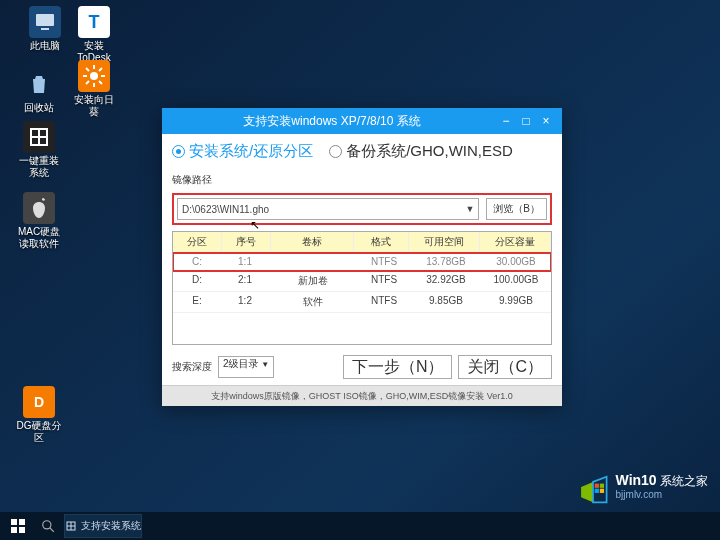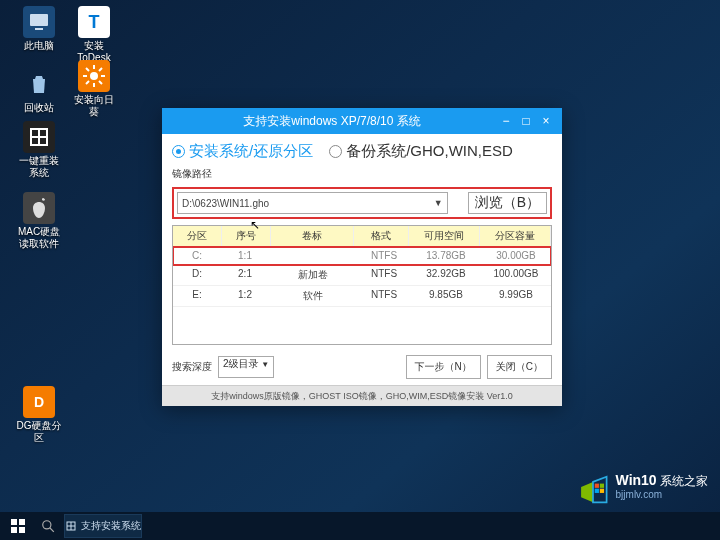--- a/index.html
+++ b/index.html
@@ -25,49 +25,49 @@
 .win{position:absolute;left:162px;top:108px;width:400px;height:298px;background:#fff;box-shadow:0 4px 20px rgba(0,0,0,.4);display:flex;flex-direction:column;font-size:11px;color:#333}
 .titlebar{height:26px;background:#1a9bf0;color:#fff;display:flex;align-items:center;padding:0 6px}
 .titlebar .ttl{flex:1;text-align:center;font-size:12px}
 .titlebar .wbtn{width:20px;text-align:center;cursor:pointer;font-size:12px}
 .body{flex:1;padding:8px 10px 6px;display:flex;flex-direction:column;gap:6px}
 .radios{display:flex;gap:16px;align-items:center;font-size:15px}
 .radio{display:flex;align-items:center;gap:4px;cursor:pointer}
 .radio .cir{width:11px;height:11px;border:1px solid #1a9bf0;border-radius:50%;display:flex;align-items:center;justify-content:center}
 .radio.sel .cir::after{content:"";width:5px;height:5px;background:#1a9bf0;border-radius:50%}
 .radio.sel{color:#1a9bf0}
-.pathlabel{font-size:10px;color:#333;margin-top:0}
+.pathlabel{font-size:10px;color:#333;margin-top:6px}
 .boxred{border:2px solid #d33;padding:3px}
-.pathrow{display:flex;gap:20px;align-items:flex-start}
+.pathrow{display:flex;gap:7px;align-items:flex-start}
 .pathinput{flex:1;height:20px;border:1px solid #aaa;padding:0 4px;font-size:10px;display:flex;align-items:center;justify-content:space-between}
 .pathinput .val{color:#444}
 .pathinput .dd{font-size:9px;color:#444}
-.browse{height:20px;border:1px solid #aaa;padding:0 6px;font-size:14px;display:flex;align-items:center;cursor:pointer}
+.browse{height:20px;border:1px solid #aaa;padding:0 6px;font-size:10px;display:flex;align-items:center;cursor:pointer}
 .tablewrap{border:1px solid #aaa;flex:1;min-height:110px;overflow:hidden}
 .thead,.trow{display:flex;font-size:10px}
 .thead{background:#fef9c3;border-bottom:1px solid #ccc}
 .tcell{padding:3px 2px;text-align:center;border-right:1px solid #eee}
 .tc-a{width:44px}.tc-b{width:44px}.tc-c{flex:1}.tc-d{width:50px}.tc-e{width:66px}.tc-f{width:66px}
 .trow{border-bottom:1px solid #f0f0f0;color:#444}
 .trow.hl{outline:2px solid #d33;outline-offset:-1px;color:#888}
 .trow .tcell{border-right:none}
 .cursor{position:absolute;left:250px;top:218px;font-size:12px;color:#000;pointer-events:none}
 .footer{display:flex;align-items:center;gap:6px;font-size:10px;padding-top:4px}
 .footer .lbl{color:#333}
 .footer select,.footer .sel{height:20px;border:1px solid #aaa;font-size:10px;padding:0 4px}
 .spacer{flex:1}
-.btn{height:22px;border:1px solid #aaa;padding:0 8px;font-size:10px;display:flex;align-items:center;cursor:pointer;background:#fff}
+.btn{height:22px;border:1px solid #aaa;padding:0 8px;font-size:16px;display:flex;align-items:center;cursor:pointer;background:#fff}
 .statusbar{height:20px;background:#e4e4e4;border-top:1px solid #ccc;font-size:9px;color:#555;display:flex;align-items:center;justify-content:center}
 </style>
 </head>
 <body>
 
 <div class="desktop">
 
-  <div class="dicon" style="left:15px;top:6px">
+  <div class="dicon" style="left:21px;top:6px">
       <div class="iimg" style="background:#1a4a7a">
         <svg viewBox="0 0 24 24" fill="#cde">
           <rect x="3" y="4" width="18" height="12" rx="1"></rect>
           <rect x="8" y="18" width="8" height="2"></rect>
         </svg>
       </div>
       <div class="lbl">此电脑</div>
     </div>
   <div class="dicon" style="left:70px;top:6px">
       <div class="iimg" style="background:#fff;color:#0078d4;font-weight:bold;font-size:18px">T</div>

